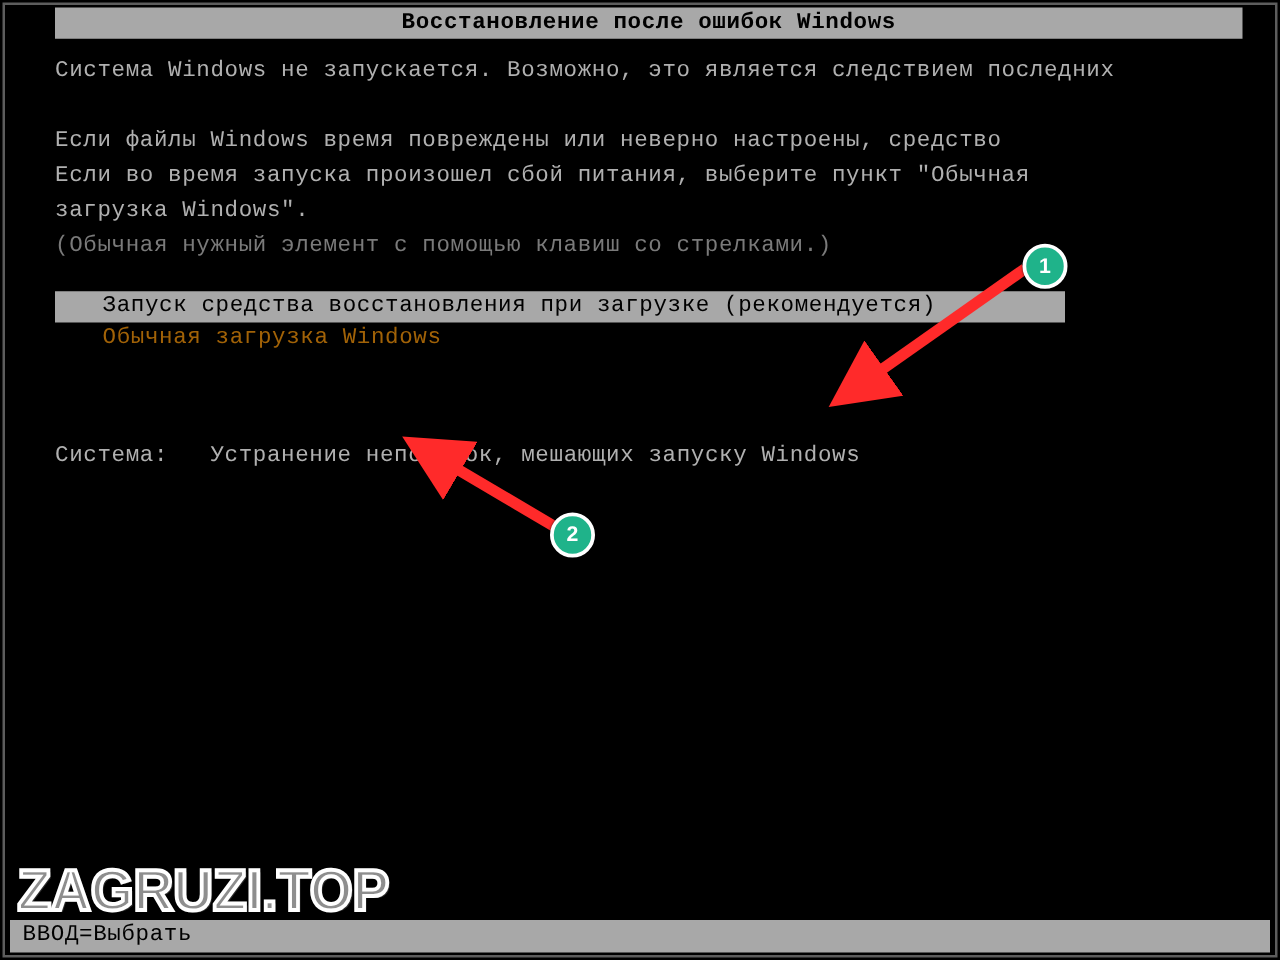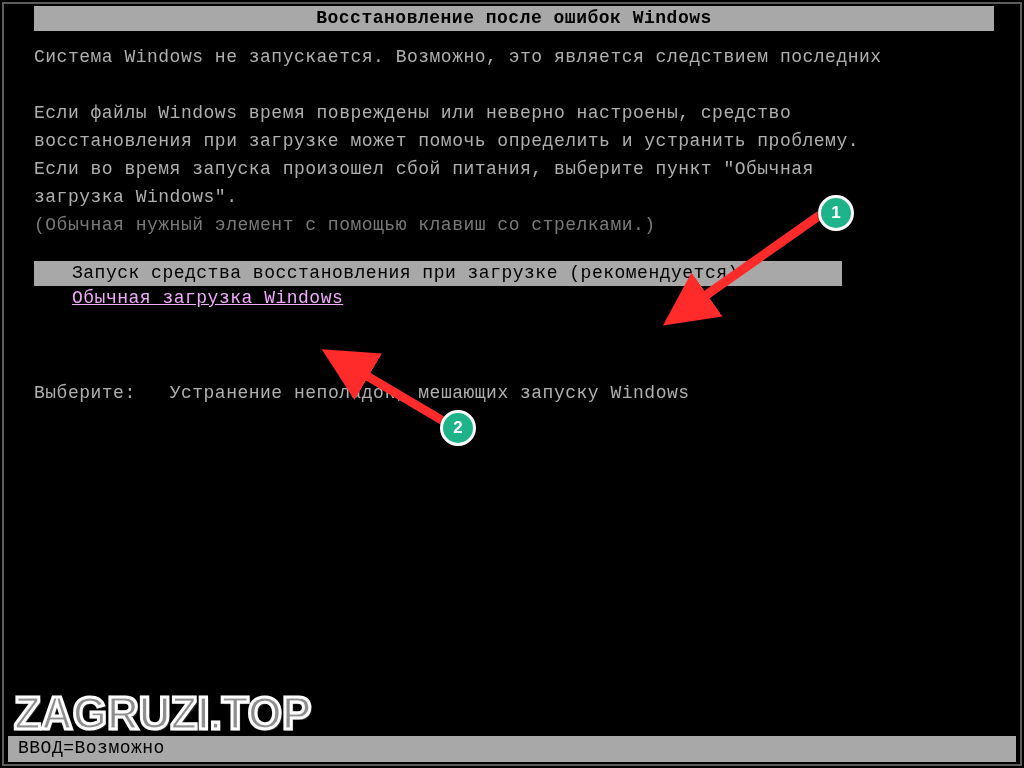--- a/index.html
+++ b/index.html
@@ -11,21 +11,21 @@
     overflow: hidden;
     font-family: "Lucida Console", "Courier New", monospace;
     font-size: 18px;
     color: #b0b0b0;
   }
   .screen {
     position: relative;
     width: 1024px;
     height: 768px;
     box-sizing: border-box;
-    padding: 4px 6px 4px 10px;
+    padding: 4px 6px 4px 20px;
   }
   .outer-border {
     position: absolute;
     left: 2px;
     top: 2px;
     right: 2px;
     bottom: 2px;
     border: 2px solid #5d5d5d;
     box-sizing: border-box;
     pointer-events: none;
@@ -56,22 +56,21 @@
     letter-spacing: 0.5px;
     white-space: nowrap;
   }
   .menu-item.selected {
     background: #a8a8a8;
     color: #000;
     width: 770px;
   }
   .menu-item.unselected {
     background: transparent;
-    color: #f0abfc;
-    text-decoration: underline;
+    color: #a16207;
   }
   .desc {
     padding: 0 24px;
     margin-top: 72px;
     letter-spacing: 0.5px;
   }
   .footer {
     position: absolute;
     left: 8px;
     right: 8px;
@@ -132,37 +131,36 @@
   <div class="outer-border"></div>
 
   <div class="titlebar">
     <span>Восстановление после ошибок Windows</span>
   </div>
 
   <div class="body-text">
     <div>Система Windows не запускается. Возможно, это является следствием последних</div>
     <div>&nbsp;</div>
     <div>Если файлы Windows время повреждены или неверно настроены, средство</div>
-    <div>восстановления при загрузке может помочь определить и устранить проблему.</div>
     <div>Если во время запуска произошел сбой питания, выберите пункт "Обычная</div>
     <div>загрузка Windows".</div>
     <div class="hint">(Обычная нужный элемент с помощью клавиш со стрелками.)</div>
   </div>
 
   <div class="menu">
     <div class="menu-item selected">
       <span>Запуск средства восстановления при загрузке (рекомендуется)</span>
     </div>
     <div class="menu-item unselected">
       <span>Обычная загрузка Windows</span>
     </div>
   </div>
 
   <div class="desc">
-    <span>Выберите:</span>
+    <span>Система:</span>
     <span>&nbsp;</span>
     <span>Устранение неполадок, мешающих запуску Windows</span>
   </div>
 
   <svg class="arrow" style="left:650px; top:200px; width:200px; height:140px;" viewBox="0 0 200 140">
     <defs>
       <marker id="head1" orient="auto" markerWidth="6" markerHeight="6" refX="3" refY="3">
         <path d="M0,0 L6,3 L0,6 Z" fill="#ff2a2a"></path>
       </marker>
     </defs>
@@ -180,15 +178,15 @@
     </defs>
     <line x1="130" y1="80" x2="25" y2="18" stroke="#ff2a2a" stroke-width="9" marker-end="url(#head2)"></line>
   </svg>
   <div class="badge" style="left:440px; top:410px;">
     <span>2</span>
   </div>
 
   <div class="watermark">ZAGRUZI.TOP</div>
 
   <div class="footer">
-    <span>ВВОД=Возможно</span>
+    <span>ВВОД=Выбрать</span>
   </div>
 </div>
 
 </body></html>

